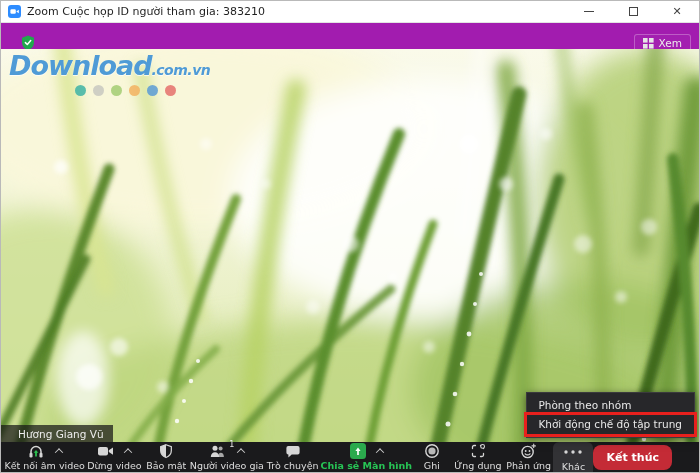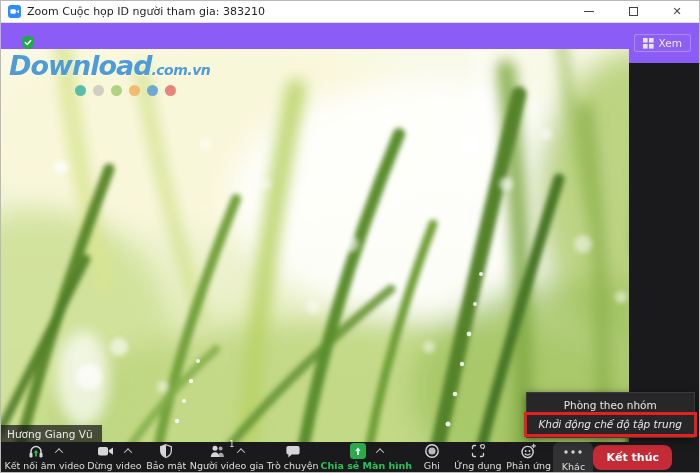--- a/index.html
+++ b/index.html
@@ -10,43 +10,43 @@
   .titlebar{position:absolute;top:0;left:0;width:100%;height:22px;background:#ffffff;display:flex;align-items:center;border-bottom:1px solid #e3e3e3;}
   .zoom-app-icon{width:13px;height:13px;margin-left:7px;flex:0 0 auto;}
   .title-text{font-size:11px;color:#1f1f1f;margin-left:6px;white-space:nowrap;}
   .win-controls{margin-left:auto;display:flex;height:100%;}
   .win-btn{width:44px;height:100%;display:flex;align-items:center;justify-content:center;color:#333;}
   .glyph-min{width:10px;height:0;border-top:1px solid #444;display:block;}
   .glyph-max{width:9px;height:9px;border:1px solid #444;display:block;}
   .glyph-close{font-size:11px;color:#444;line-height:1;}
 
   
-  .topbar{position:absolute;top:22px;left:0;width:100%;height:40px;background:#8b5cf6;display:flex;align-items:center;}
+  .topbar{position:absolute;top:22px;left:0;width:100%;height:40px;background:#a21caf;display:flex;align-items:center;}
   .shield-badge{margin-left:20px;display:flex;align-items:center;}
   .view-btn{margin-left:auto;margin-right:8px;display:flex;align-items:center;gap:5px;color:#ececec;font-size:10.5px;border:1px solid rgba(255,255,255,.28);border-radius:3px;padding:2px 8px;background:rgba(255,255,255,.02);}
 
   
-  .stage{position:absolute;top:48px;left:0;width:628px;height:395px;overflow:hidden;background:#eef2d4;}
+  .stage{position:absolute;top:48px;left:0;width:700px;height:395px;overflow:hidden;background:#eef2d4;}
   .stage svg.grass{position:absolute;top:0;left:0;display:block;}
 
   
   .watermark{position:absolute;top:3px;left:8px;line-height:1;}
   .wm-line{display:flex;align-items:baseline;font-style:italic;font-weight:bold;color:#4f9bd6;text-shadow:0 1px 0 rgba(255,255,255,.7);}
   .wm-main{font-size:27px;letter-spacing:-1px;}
   .wm-suffix{font-size:14px;letter-spacing:-.5px;}
   .wm-dots{display:flex;gap:7px;margin:6px 0 0 66px;}
   .wm-dot{width:11px;height:11px;border-radius:50%;opacity:.85;}
 
   
-  .name-tag{position:absolute;left:0;bottom:1px;background:rgba(22,22,22,.72);color:#ececec;font-size:10.5px;padding:3px 9px 3px 6px;white-space:nowrap;}
+  .name-tag{position:absolute;left:0;bottom:1px;background:rgba(22,22,22,.72);color:#ececec;font-size:10.5px;padding:3px 9px 3px 17px;white-space:nowrap;}
 
   
   .context-menu{position:absolute;right:4px;bottom:34px;background:#27272a;border:1px solid #3a3a3d;padding:3px 0;z-index:30;box-shadow:0 2px 8px rgba(0,0,0,.5);}
-  .menu-item{color:#e8e8e8;font-size:10.5px;padding:3px 12px 4px 11px;white-space:nowrap;text-align:center;}
-  .menu-item.highlighted{outline:3px solid var(--annotation-red,#e8201d);font-style:italic;}
+  .menu-item{color:#e8e8e8;font-size:10.5px;padding:3px 12px 4px 11px;white-space:nowrap;}
+  .menu-item.highlighted{outline:3px solid var(--annotation-red,#e8201d);}
 
   
   .toolbar{position:absolute;bottom:0;left:0;width:100%;height:30px;background:#1a1a1c;display:flex;align-items:stretch;padding:0 3px;z-index:20;}
   .tb-btn{display:flex;flex-direction:column;align-items:center;justify-content:center;padding:0 5px;min-width:40px;}
   .tb-iconrow{display:flex;align-items:center;gap:11px;height:16px;}
   .tb-label{font-size:9.5px;color:#dedede;margin-top:1px;white-space:nowrap;}
   .tb-btn.share .tb-label{color:var(--share-text,#27c455);font-weight:bold;}
   .tb-btn.more{background:#323235;border-radius:6px 6px 0 0;justify-content:flex-end;}
   .caret{width:6px;height:6px;border-left:1.5px solid #c9c9c9;border-top:1.5px solid #c9c9c9;transform:rotate(45deg) translate(1px,1px);}
   .badge-wrap{position:relative;}

